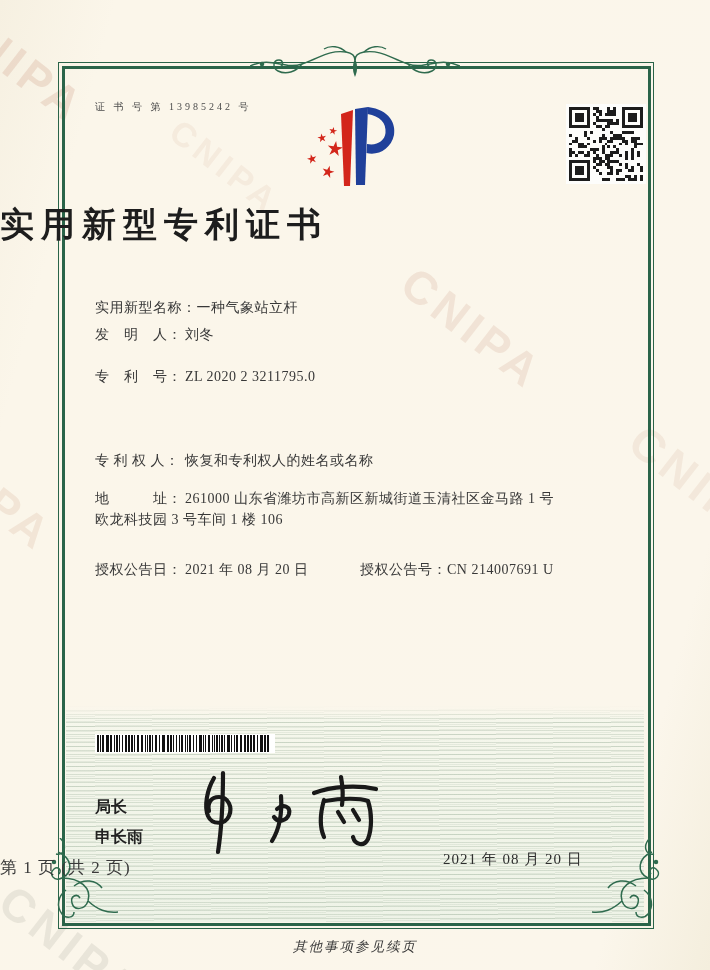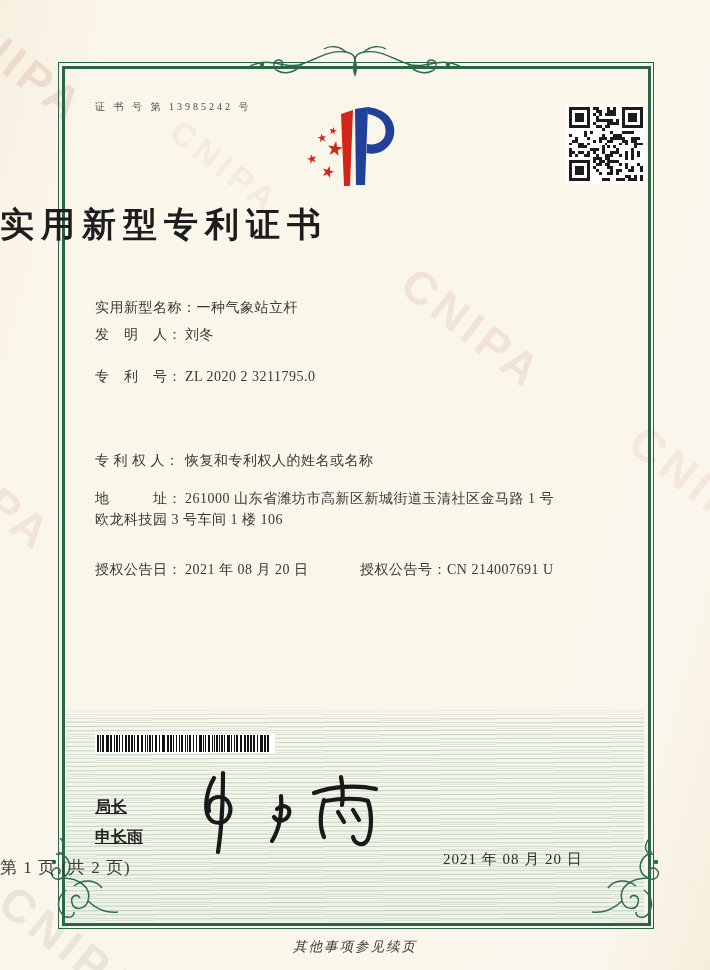--- a/index.html
+++ b/index.html
@@ -44,21 +44,21 @@
   .flabel{display:inline-block;min-width:90px;}
   .r1{top:283px;margin-top:16px;} .r2{top:326px;} .r3{top:368px;} .r4{top:410px;} .r5{top:452px;}
   .r6{top:490px;} .addr2{margin-top:3px;}
   .r7{top:561px;}
   .grant-no{position:absolute;left:265px;top:0;white-space:nowrap;}
   .bodytext{position:absolute;left:92px;top:569px;width:528px;font-size:13.5px;
             line-height:20.5px;color:#3f3f3f;font-style:italic;letter-spacing:0.4px;}
   .bodytext p{margin:0;text-indent:2em;}
   .barcode{position:absolute;left:95px;top:734px;background:#fff;padding:1px 2px;}
   .director{position:absolute;left:95px;top:792px;font-family:"Liberation Sans","DejaVu Sans",sans-serif;
-            font-weight:600;font-size:16px;color:#222;line-height:30px;text-decoration:underline;}
+            font-weight:600;font-size:16px;color:#222;line-height:30px;}
   .sig{position:absolute;left:192px;top:770px;}
   .sign-date{position:absolute;left:443px;top:850px;font-size:15px;color:#2e2e2e;letter-spacing:1px;}
   .page-info{position:absolute;left:0;right:0;top:856px;text-align:left;font-size:17px;color:#3a3a3a;letter-spacing:1px;}
   .cont-note{position:absolute;left:0;right:0;top:938px;text-align:center;font-size:13.5px;
              color:#3a3a3a;font-style:italic;letter-spacing:2px;}
 </style>
 </head>
 <body>
 
 <div class="page">

